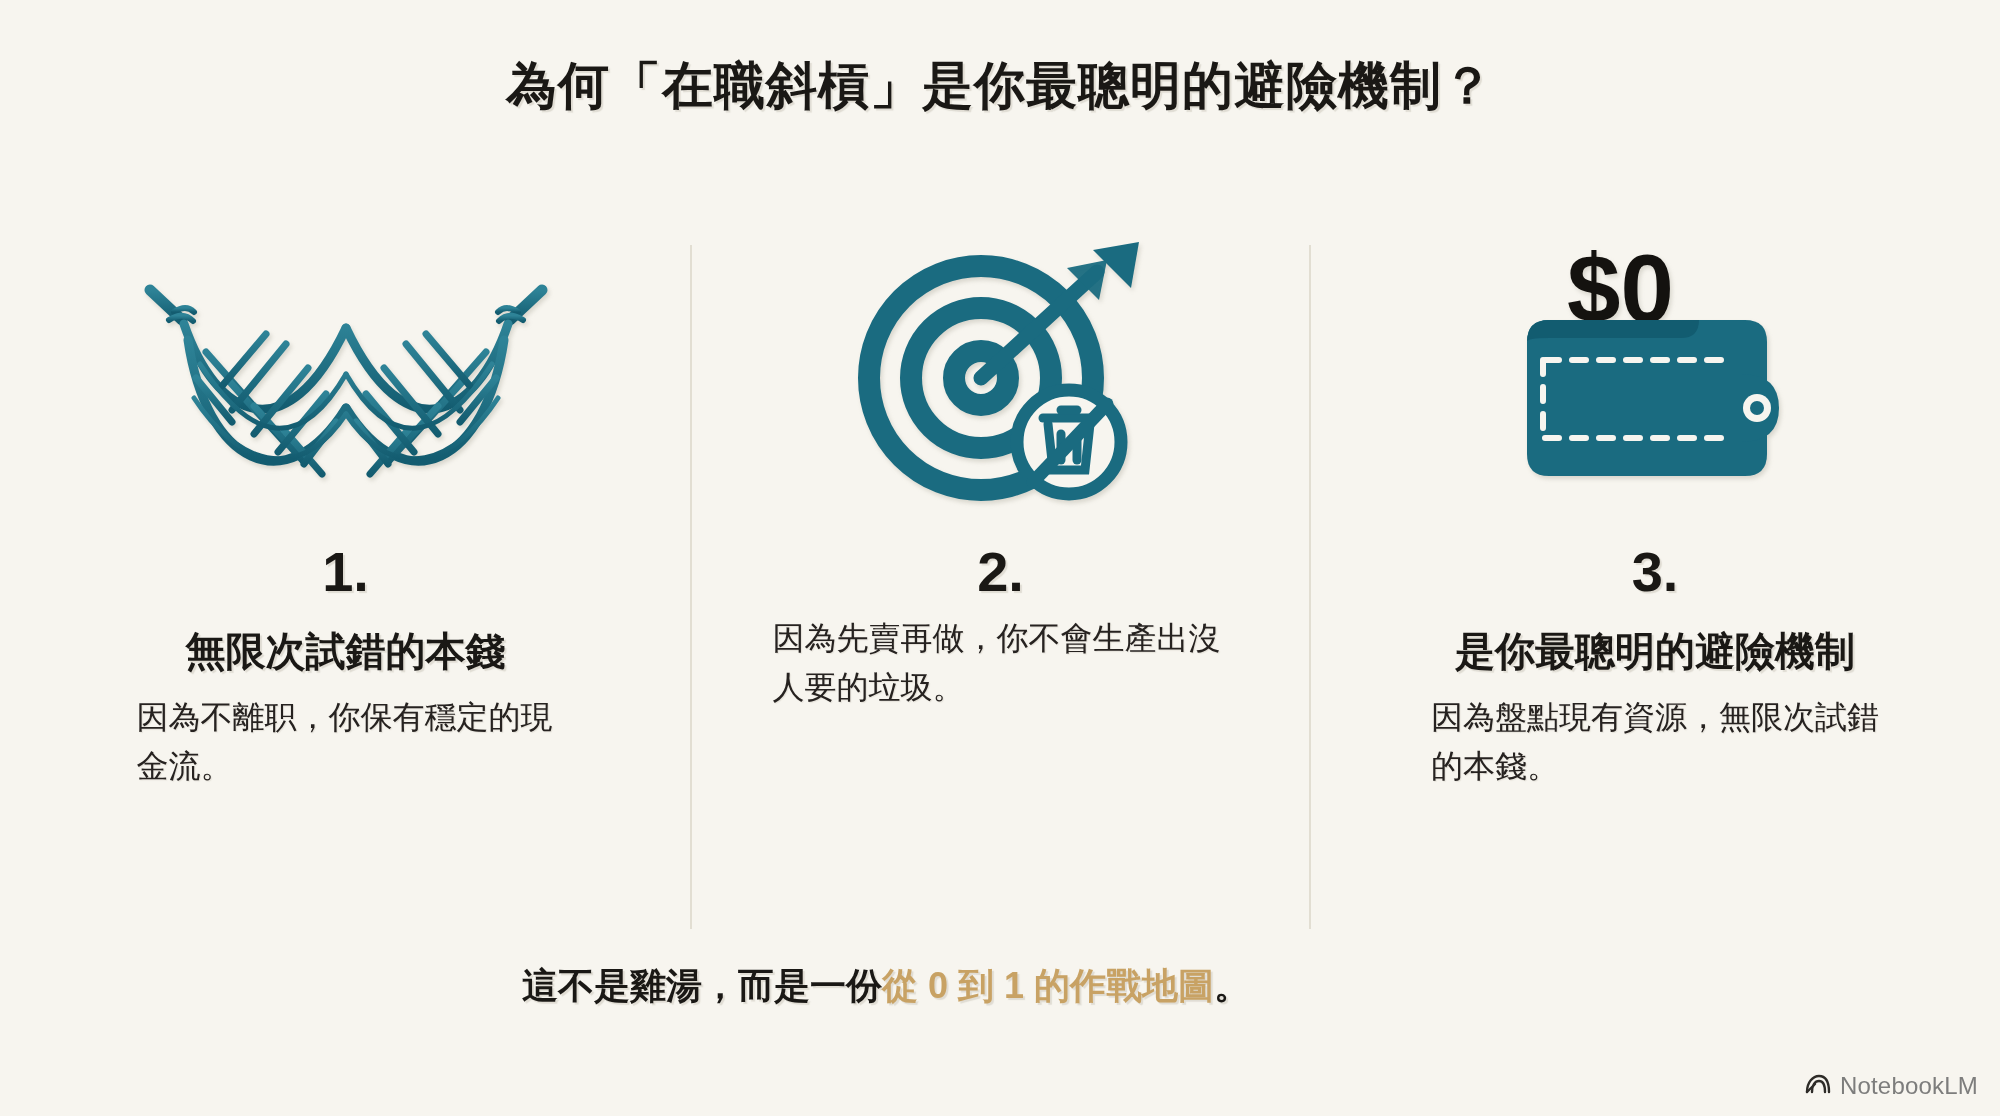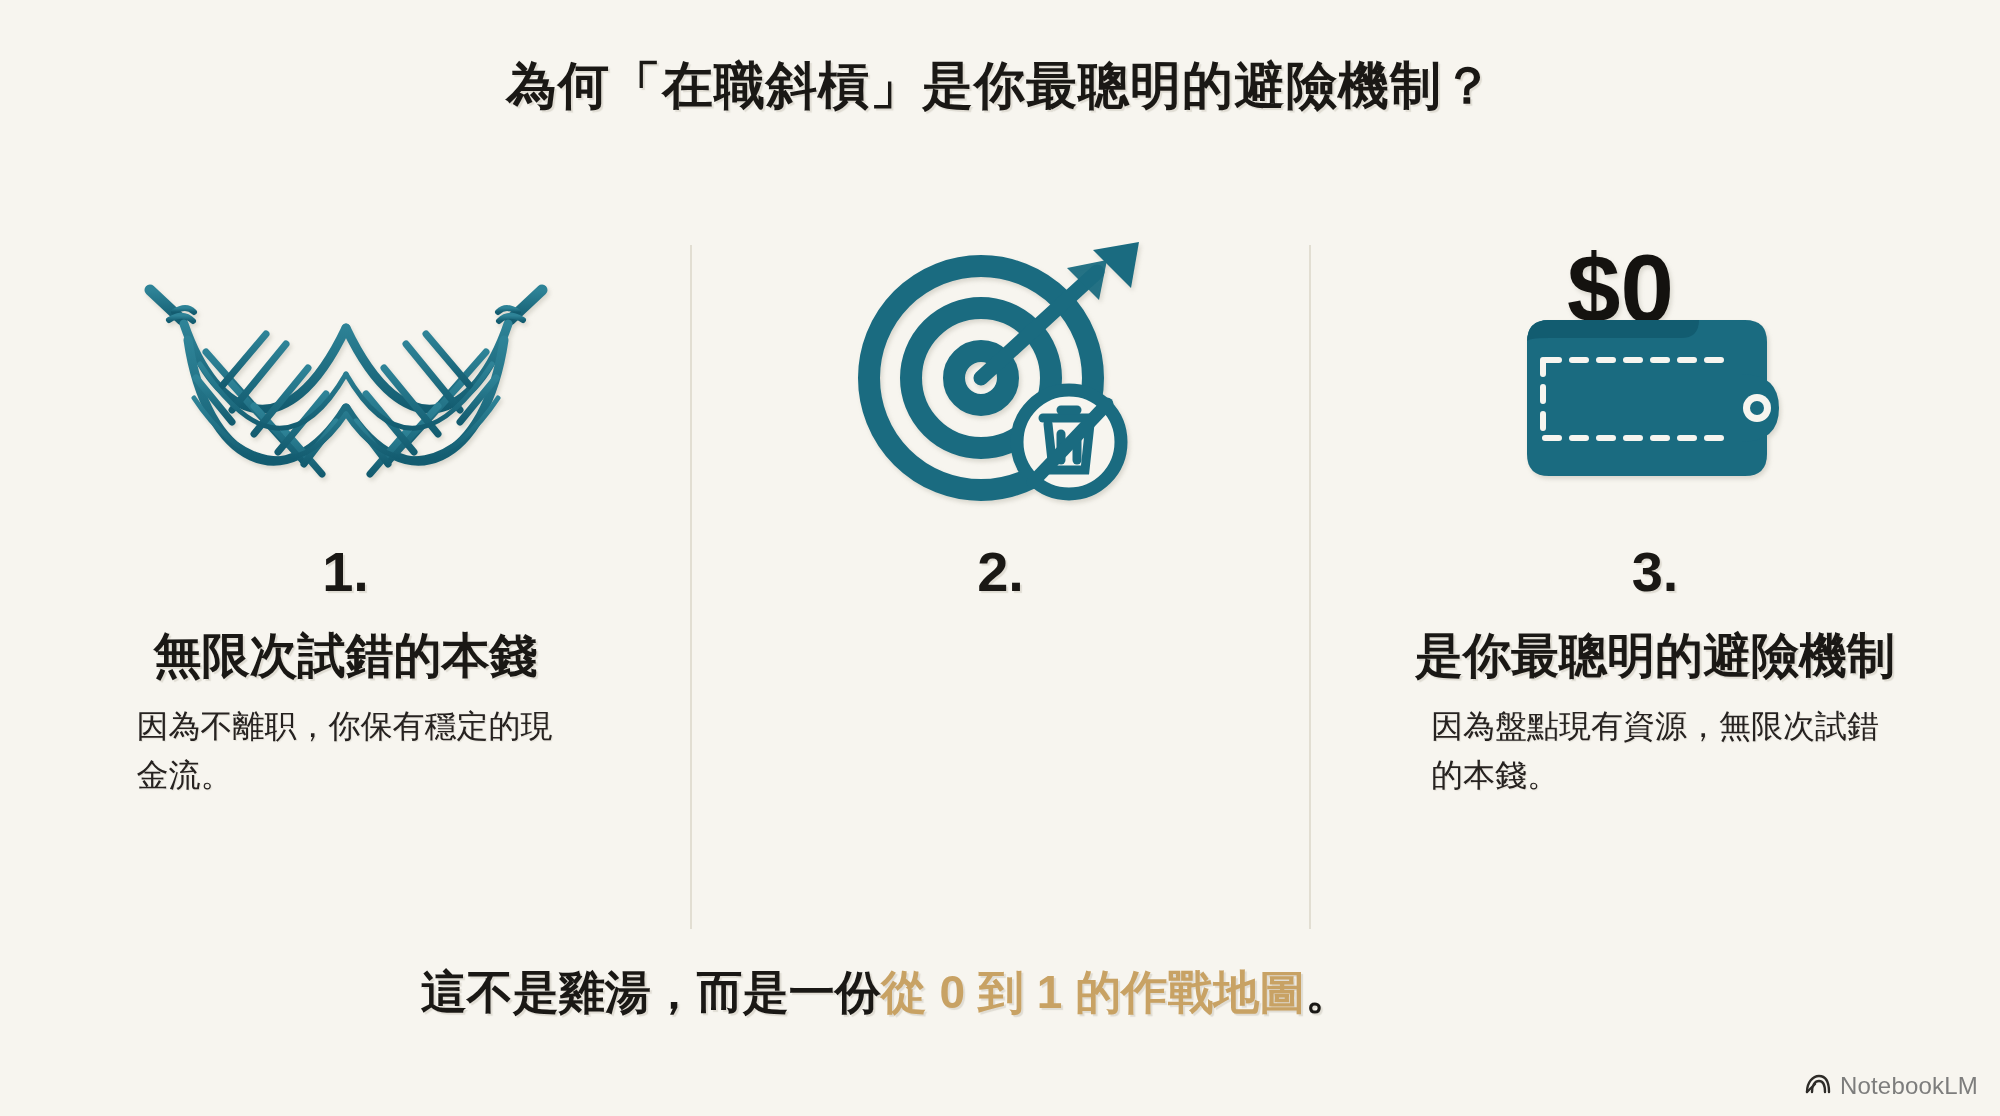--- a/index.html
+++ b/index.html
@@ -83,21 +83,21 @@
   .step-num {
     font-size: 56px;
     font-weight: 700;
     color: #1a1815;
     line-height: 1;
     margin-top: 24px;
     text-shadow: 2px 2px 1px rgba(180,175,160,0.35);
   }
 
   .col-head {
-    font-size: 48px;
+    font-size: 40px;
     font-weight: 700;
     color: #1a1815;
     margin-top: 24px;
     white-space: nowrap;
     text-shadow: 2px 2px 1px rgba(180,175,160,0.35);
   }
 
   .col-body {
     font-size: 32px;
     font-weight: 400;
@@ -112,21 +112,21 @@
   .col-2 .col-body { width: 480px; padding-left: 12px; box-sizing: border-box; }
   .col-3 .col-body { width: 480px; padding-left: 16px; box-sizing: border-box; }
 
   
   .footer {
     position: absolute;
     top: 962px;
     left: 0;
     width: 1772px;
     text-align: center;
-    font-size: 46px;
+    font-size: 36px;
     font-weight: 700;
     color: #1a1815;
     white-space: nowrap;
     text-shadow: 2px 2px 1px rgba(180,175,160,0.35);
   }
   .footer .accent { color: #c8a264; }
 
   
   .watermark {
     position: absolute;
@@ -247,20 +247,21 @@
             <path d="M192 180 h52"></path>
             <path d="M210 172 h16"></path>
             <path d="M197 186 L202 232 h32 L239 186"></path>
             <path d="M210 196 v26"></path>
             <path d="M226 196 v26"></path>
           </g>
           <path d="M182 244 L256 166" stroke="#1a6b80" stroke-width="13" stroke-linecap="round"></path>
         </svg>
       </div>
       <div class="step-num">2.</div>
+      <div class="col-body">因為先賣再做，你不會生產出沒人要的垃圾。</div>
     </div>
 
     <div class="col col-3">
       <div class="icon-wrap">
         <svg width="300" height="280" viewBox="0 0 300 280" fill="none" xmlns="http://www.w3.org/2000/svg">
 
           <text x="62" y="84" font-family="'Liberation Sans', sans-serif" font-size="96" font-weight="700" fill="#14120f">$0</text>
 
           <path d="M22 104 q0 -22 22 -22 h196 q22 0 22 22 v112 q0 22 -22 22 h-196 q-22 0 -22 -22 z" fill="#1a6b80"></path>
 

